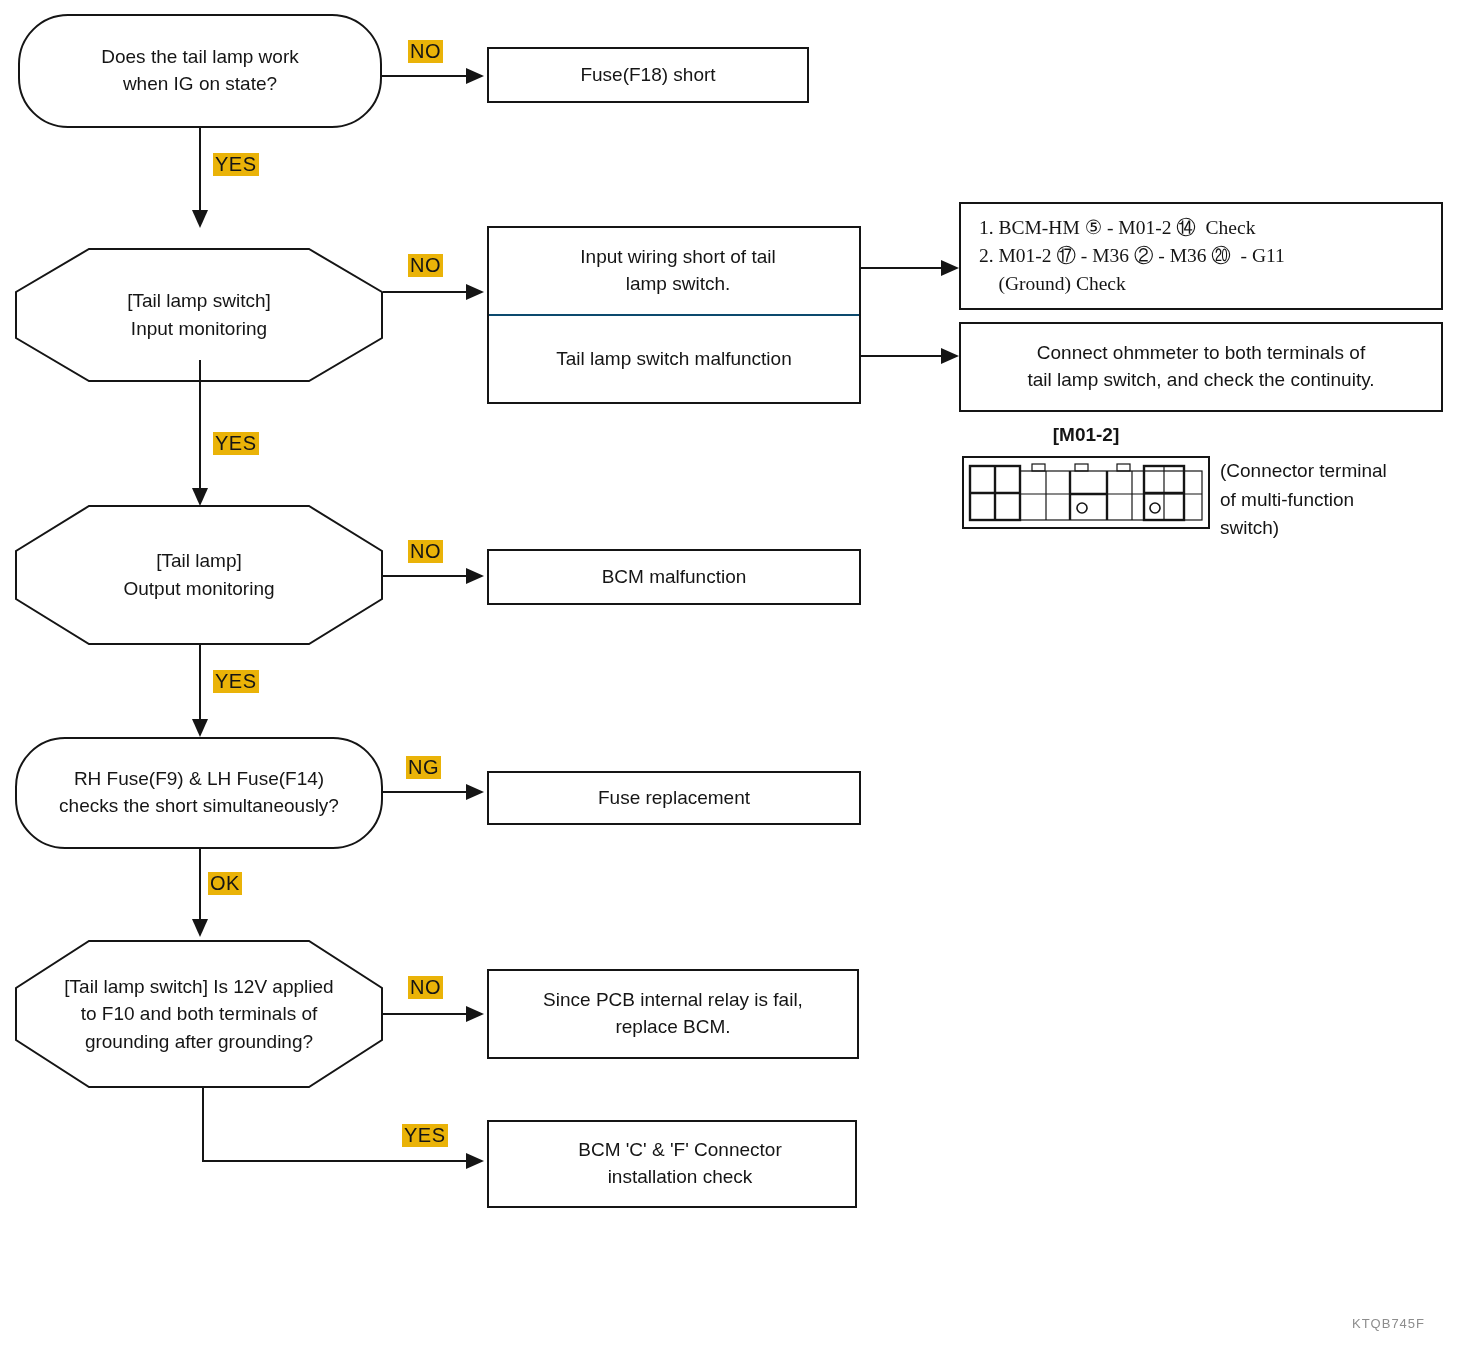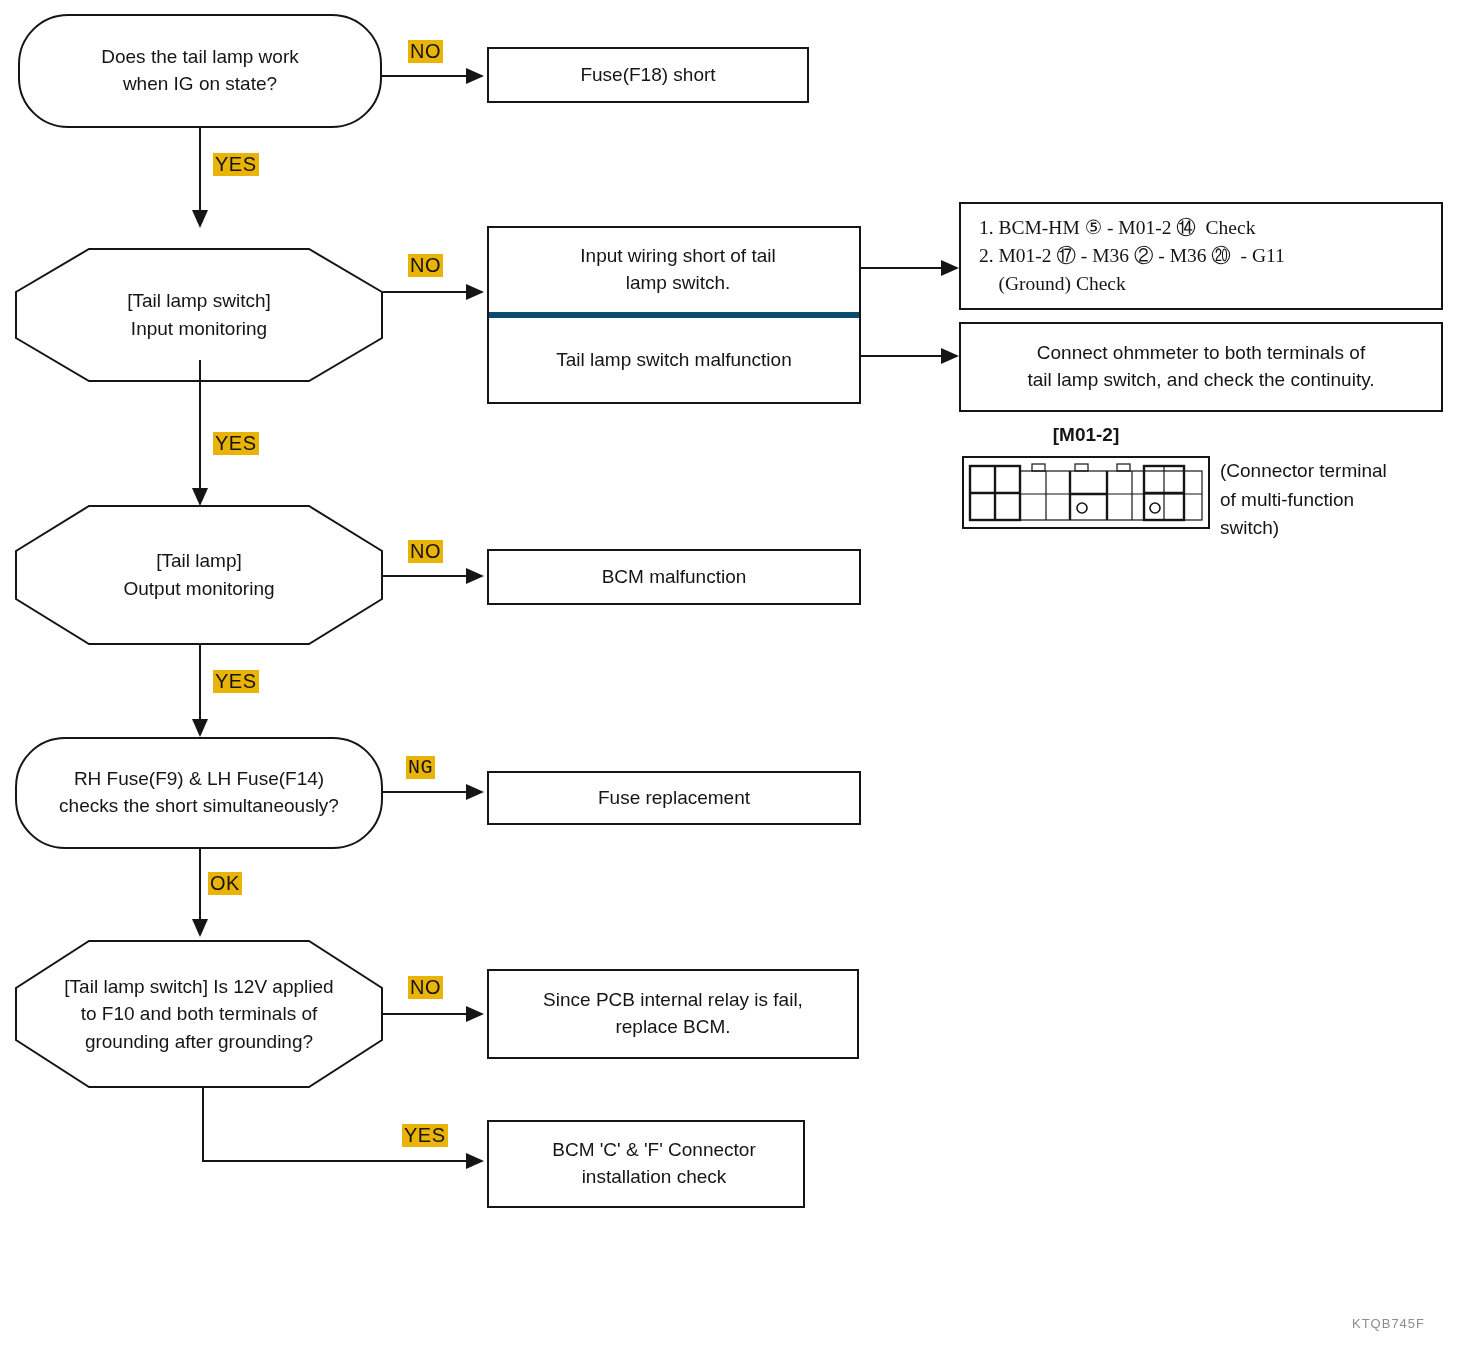--- a/index.html
+++ b/index.html
@@ -27,21 +27,21 @@
     position:absolute;left:0;top:0;width:100%;height:100%;
     display:flex;align-items:center;justify-content:center;
     text-align:center;white-space:pre-wrap;
     font-size:19px;line-height:1.45;
   }
   .twocell{flex-direction:column;padding:0;align-items:stretch;}
   .twocell .cell{
     flex:1;display:flex;align-items:center;justify-content:center;
     text-align:center;white-space:pre-wrap;
   }
-  .twocell .cell.top{border-bottom:6px solid #0c4a6e;padding-left:8px;}
+  .twocell .cell.top{border-bottom:2px solid #0c4a6e;padding-left:8px;}
   .leftalign{
     justify-content:flex-start;text-align:left;
     padding:6px 10px 6px 18px;line-height:1.45;font-size:19.5px;font-family:Liberation Serif, serif;
   }
   .hline,.vline{position:absolute;background:#151515;}
   .hline{height:2px;}
   .vline{width:2px;}
   .arr-r{
     position:absolute;width:0;height:0;
     border-top:8px solid transparent;border-bottom:8px solid transparent;
@@ -158,21 +158,21 @@
 
   <div class="node" style="left:487px;top:549px;width:374px;height:56px;">BCM malfunction</div>
 
   <div class="vline" style="left:199px;top:645px;height:76px;"></div>
   <div class="arr-d" style="left:192px;top:719px;"></div>
   <div class="edge-label" style="left:213px;top:670px;">YES</div>
 
   <div class="node rounded" style="left:15px;top:737px;width:368px;height:112px;">RH Fuse(F9) &amp; LH Fuse(F14)
 checks the short simultaneously?</div>
 
-  <div class="edge-label" style="left:406px;top:756px;font-family:Liberation Mono, monospace;">NG</div>
+  <div class="edge-label" style="left:406px;top:756px;">NG</div>
   <div class="hline" style="left:383px;top:791px;width:85px;"></div>
   <div class="arr-r" style="left:466px;top:784px;"></div>
 
   <div class="node" style="left:487px;top:771px;width:374px;height:54px;">Fuse replacement</div>
 
   <div class="vline" style="left:199px;top:849px;height:72px;"></div>
   <div class="arr-d" style="left:192px;top:919px;"></div>
   <div class="edge-label" style="left:208px;top:872px;">OK</div>
 
   <div class="oct" style="left:15px;top:940px;width:368px;height:148px;">
@@ -189,18 +189,18 @@
   <div class="arr-r" style="left:466px;top:1006px;"></div>
 
   <div class="node" style="left:487px;top:969px;width:372px;height:90px;">Since PCB internal relay is fail,
 replace BCM.</div>
 
   <div class="vline" style="left:202px;top:1088px;height:74px;"></div>
   <div class="hline" style="left:202px;top:1160px;width:266px;"></div>
   <div class="arr-r" style="left:466px;top:1153px;"></div>
   <div class="edge-label" style="left:402px;top:1124px;">YES</div>
 
-  <div class="node" style="left:487px;top:1120px;width:318px;height:88px;padding-left:16px;">BCM 'C' &amp; 'F' Connector
+  <div class="node" style="left:487px;top:1120px;width:370px;height:88px;padding-left:16px;">BCM 'C' &amp; 'F' Connector
 installation check</div>
 
   <div class="footer-code" style="left:1352px;top:1316px;">KTQB745F</div>
 
 </div>
 
 </body></html>

